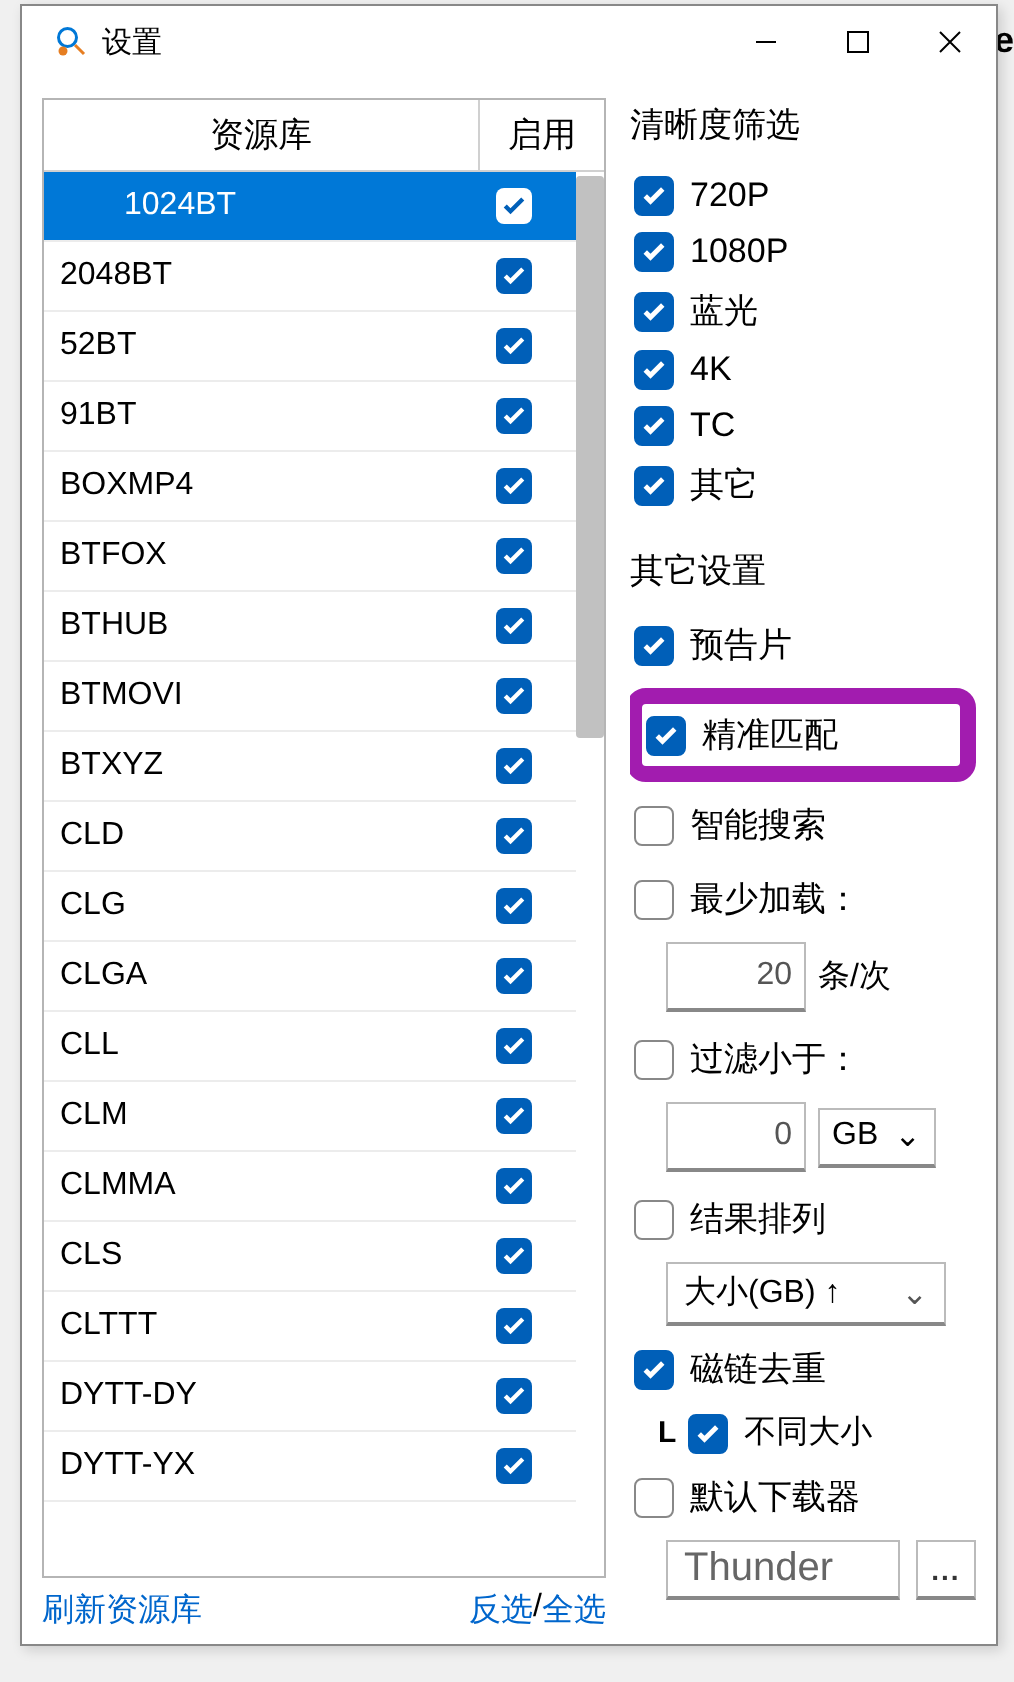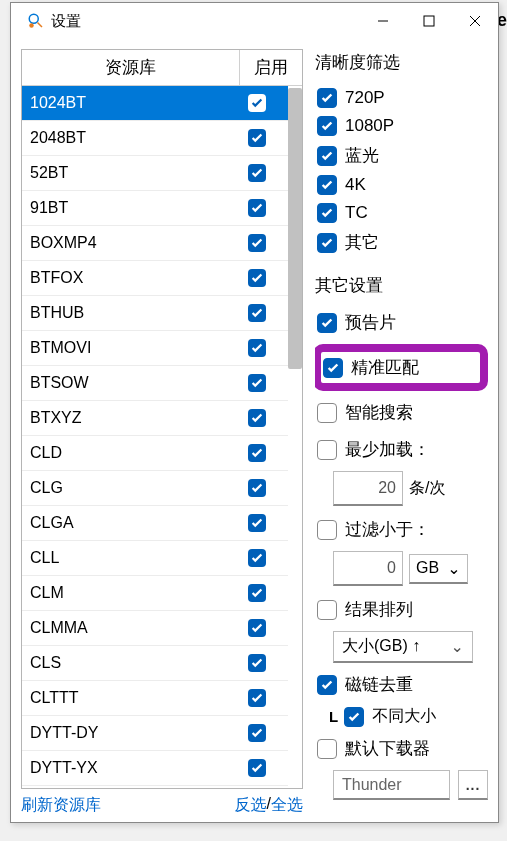--- a/index.html
+++ b/index.html
@@ -11,21 +11,21 @@
   .winbtn { width: 46px; height: 32px; display: flex; align-items: center; justify-content: center; color: #000; }
   .content { flex: 1; display: flex; padding: 10px 10px 4px 10px; gap: 12px; overflow: hidden; }
   .left { width: 282px; display: flex; flex-direction: column; }
   .tablewrap { flex: 1; border: 1px solid #b5b5b5; overflow: hidden; position: relative; display:flex; flex-direction:column;}
   .thead { display: flex; background: #f9a8d4; }
   .th { border-right: 1px solid #d0d0d0; border-bottom: 1px solid #d0d0d0; text-align: center; padding: 6px 0; font-size: 17px; color: #000; background:#fff;}
   .th.name { flex: 1; }
   .th.en { width: 62px; border-right:none;}
   .tbody { flex:1; overflow-y: hidden; }
   .row { display: flex; align-items: center; height: 35px; border-bottom: 1px solid #ececec; }
-  .row.sel { background: #0078d7; color: #fff; }
+  .row.sel { background: #0078d7; color: #fff; padding-left: 32px; }
   .cell-name { flex: 1; padding: 0 8px; font-size: 16px; white-space: nowrap; }
   .cell-en { width: 62px; display: flex; align-items: center; justify-content: center; }
   .chk { width: 18px; height: 18px; border-radius: 4px; background: #005fb8; display: inline-flex; align-items: center; justify-content: center; }
   .row.sel .chk { background: #fff; }
   .chk svg { width: 14px; height: 14px; stroke:#fff; stroke-width:2.5; fill:none; }
   .row.sel .chk svg { stroke:#005fb8; }
   .scrollbar { width: 14px; background: #fff; display: flex; flex-direction: column; }
   .scroll-thumb { background: #c1c1c1; border-radius: 2px; }
   .left-footer { display: flex; padding: 6px 0 2px 0; font-size: 16px; }
   .link { color: #0066cc; text-decoration: none; cursor: pointer; }
@@ -40,21 +40,21 @@
   .highlight { border: 8px solid #a21caf; border-radius: 10px; padding: 4px 8px 4px 2px; margin-left:-2px; }
   .subrow { display: flex; align-items: center; gap: 6px; padding-left: 18px; padding-bottom:2px;}
   .numinput { width: 70px; height: 30px; border: 1px solid #bbb; border-bottom:2px solid #888; text-align: right; padding: 16px 6px; font-size: 16px; color:#555; }
   .txt { font-size: 16px; color:#000; }
   .unit-select { display:flex; align-items:center; border:1px solid #bbb; border-bottom:2px solid #888; height:30px; padding:0 6px; gap:8px; font-size:16px; color:#000;}
   .sort-select { display:flex; align-items:center; border:1px solid #bbb; border-bottom:2px solid #888; height:32px; padding:0 8px; gap:22px; font-size:16px; color:#000; width: 140px; justify-content:space-between; margin-left:18px;}
   .sort-select .chev { color:#555; }
   .indent-sub { padding-left: 28px; display:flex; align-items:center; gap:8px; }
   .lshape{ font-weight:bold; color:#000; font-size:15px; margin-left:-14px; margin-right:-2px;}
   .downloader-row { display:flex; align-items:center; gap:8px; padding-left:18px; }
-  .txtinput { flex:1; height: 30px; border:1px solid #bbb; border-bottom:2px solid #888; padding:0 8px; font-size:16px; color:#666; min-width:0;}
+  .txtinput { flex:1; height: 30px; border:1px solid #bbb; border-bottom:2px solid #888; padding:0 8px; font-size:20px; color:#666; min-width:0;}
   .browse-btn { width:30px; height:30px; border:1px solid #bbb; border-bottom:2px solid #888; display:flex; align-items:center; justify-content:center; font-size:14px; font-weight:bold; color:#333; letter-spacing:1px;}
   .tablebody-scroll { display:flex; flex:1; overflow:hidden;}
   .right-bg-e { position:absolute; right:0; top:10px; font-size:18px; font-weight:bold; color:#000;}
 </style>
 </head>
 <body>
 
 <div class="right-bg-e">e</div>
 
 <div class="window">
@@ -168,30 +168,20 @@
                 <div class="cell-name">BTMOVI</div>
                 <div class="cell-en">
                   <span class="chk">
                     <svg viewBox="0 0 16 16">
                       <path d="M3 8l3 3 7-7"></path>
                     </svg>
                   </span>
                 </div>
               </div>
               <div class="row">
-                <div class="cell-name">BTSOW</div>
-                <div class="cell-en">
-                  <span class="chk">
-                    <svg viewBox="0 0 16 16">
-                      <path d="M3 8l3 3 7-7"></path>
-                    </svg>
-                  </span>
-                </div>
-              </div>
-              <div class="row">
                 <div class="cell-name">BTXYZ</div>
                 <div class="cell-en">
                   <span class="chk">
                     <svg viewBox="0 0 16 16">
                       <path d="M3 8l3 3 7-7"></path>
                     </svg>
                   </span>
                 </div>
               </div>
               <div class="row">

